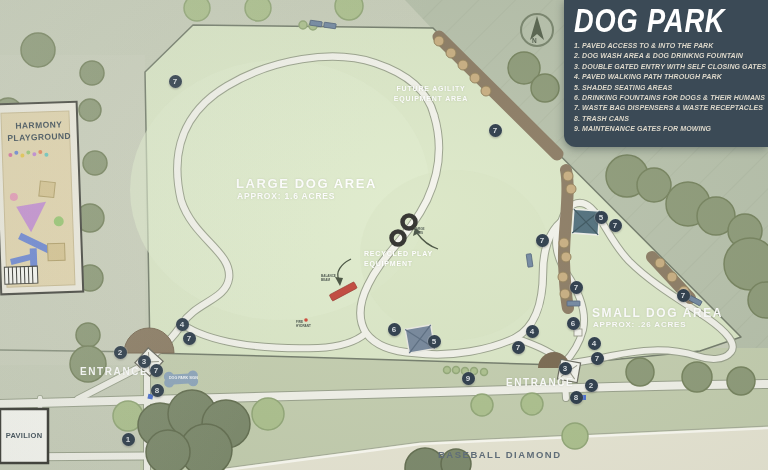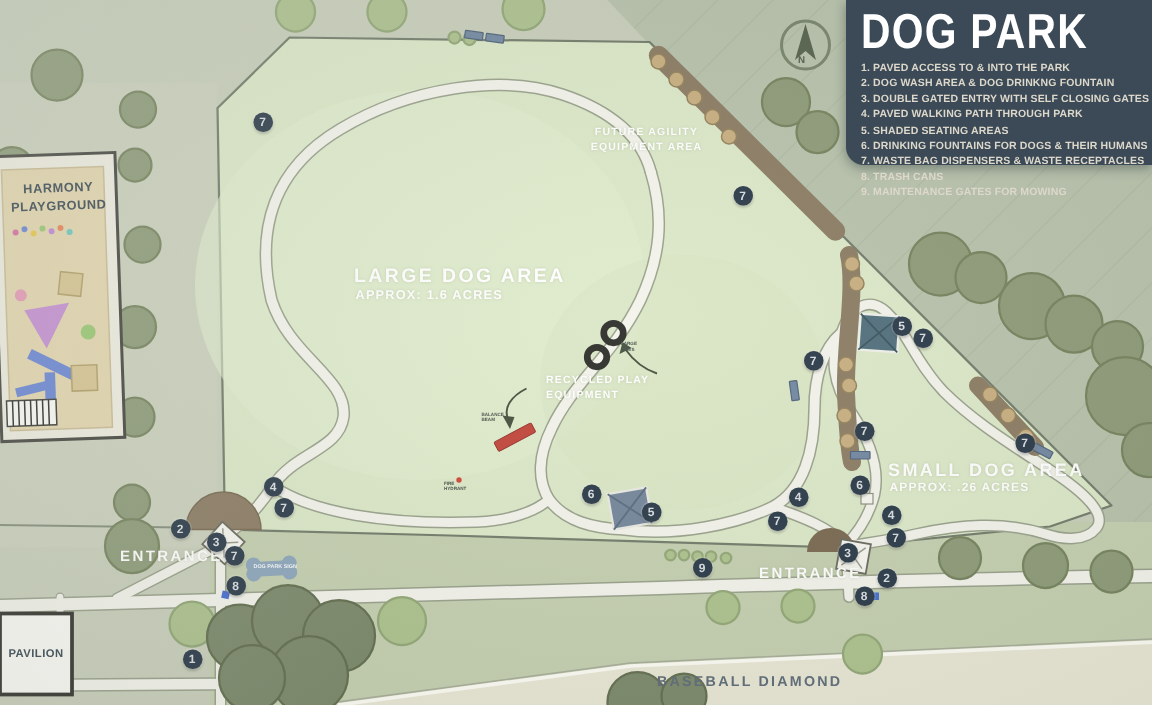--- a/index.html
+++ b/index.html
@@ -33,23 +33,23 @@
   .micro-tires{left:414px;top:228px;}
   .micro-hydrant{left:296px;top:321px;}
   .micro-beam{left:321px;top:275px;}
   .micro-bone{left:169px;top:376px;}
   
   .marker{position:absolute;width:13px;height:13px;margin:-6.5px 0 0 -6.5px;
           border-radius:50%;background:#2d3c4b;color:#d9dee3;text-align:center;
           font:bold 8px/13px "Liberation Sans",sans-serif;
           box-shadow:0 0 0 1px rgba(255,255,255,.18),0 1px 2px rgba(0,0,0,.35);}
   
-  .legend{position:absolute;left:564px;top:0;width:204px;height:110px;
+  .legend{position:absolute;left:564px;top:0;width:204px;height:147px;
           background:#3b4a56;border-radius:0 0 0 12px;box-sizing:border-box;
-          padding:5px 8px 6px 10px;box-shadow:0 2px 8px rgba(40,50,55,.45);}
+          padding:5px 8px 6px 10px;box-shadow:0 2px 8px rgba(40,50,55,.45);font-style:italic;}
   .legend-title{color:#ffffff;font-weight:bold;font-size:32px;line-height:33px;
                 letter-spacing:1px;transform:scale(.85,1.02);transform-origin:0 50%;
                 white-space:nowrap;}
   .legend ol{list-style:none;margin:3px 0 0 0;padding:0;}
   .legend li{color:#ddd8cb;font-size:7px;line-height:10.4px;letter-spacing:.1px;
              white-space:nowrap;font-weight:bold;}
   
   .wash{position:absolute;left:0;top:0;width:768px;height:470px;pointer-events:none;
         background:linear-gradient(115deg,rgba(214,220,208,.20),rgba(214,220,208,0) 45%),
                    radial-gradient(ellipse at 55% 45%,rgba(255,255,255,.05),rgba(60,70,60,.08));}

